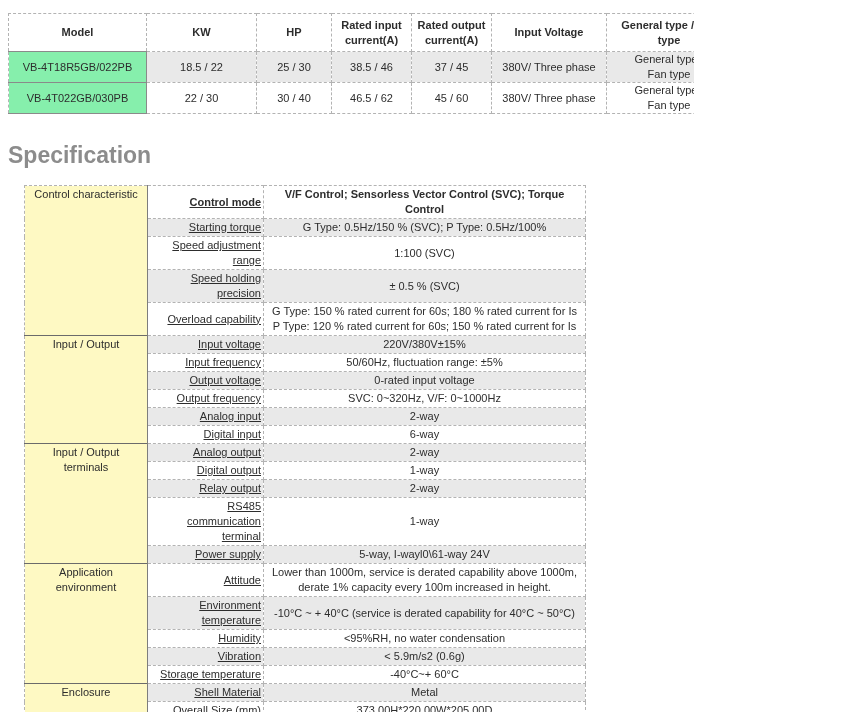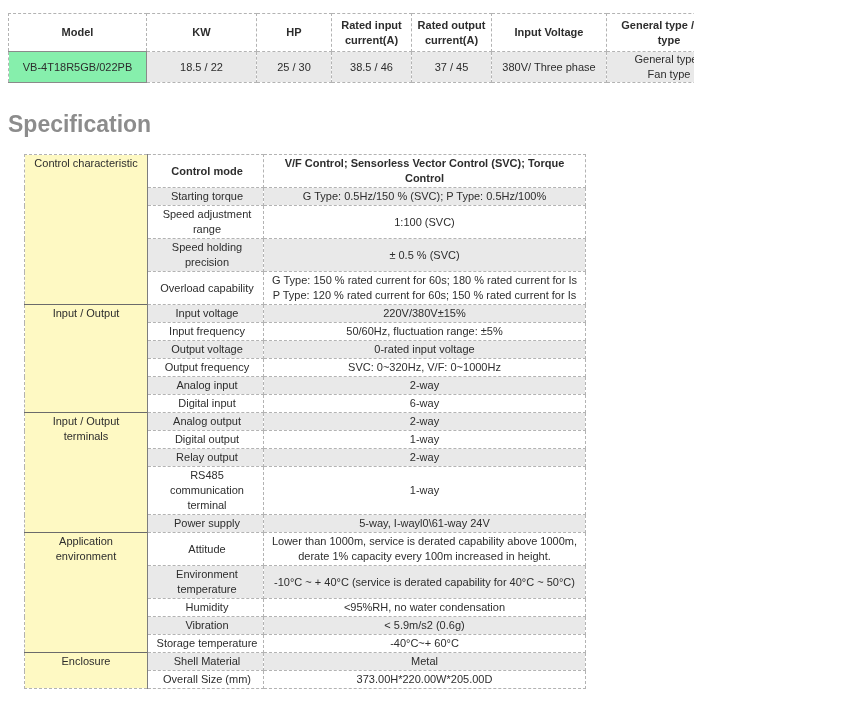--- a/index.html
+++ b/index.html
@@ -20,21 +20,21 @@
 
   
   .heading{margin:28px 0 0 8px;font-size:23px;font-weight:bold;color:#8c8c8c;}
 
   
   .spec-table{margin:16px 0 0 24px;width:561px;}
   .spec-table td{border:1px dashed #b3b3b3;vertical-align:middle;height:15px;}
   .spec-table .sec{border-right:1px solid #7d7d7d;vertical-align:top;text-align:center;
       background:#fef9c3;padding-top:1px;}
   .spec-table .sec-solid{border-top:1px solid #6b6b6b;}
-  .spec-table .lbl{text-align:center;padding:1px 2px 1px 5px;}
+  .spec-table .lbl{text-align:right;padding:1px 2px 1px 5px;text-decoration:underline;}
   .spec-table .val{text-align:center;padding:1px 3px;}
   .bold{font-weight:bold;}
 </style>
 </head>
 <body>
 
 <div class="page">
 
   <table class="model-table">
     <colgroup>
@@ -66,20 +66,31 @@
           <td class="model-cell">VB-4T18R5GB/022PB</td>
           <td class="shade">18.5 / 22</td>
           <td class="shade">25 / 30</td>
           <td class="shade">38.5 / 46</td>
           <td class="shade">37 / 45</td>
           <td class="shade">380V/ Three phase</td>
           <td class="shade">General type /
 Fan type</td>
           <td class="shade">YES</td>
         </tr>
+        <tr class="dr">
+          <td class="model-cell">VB-4T022GB/030PB</td>
+          <td>22 / 30</td>
+          <td>30 / 40</td>
+          <td>46.5 / 62</td>
+          <td>45 / 60</td>
+          <td>380V/ Three phase</td>
+          <td>General type /
+Fan type</td>
+          <td>YES</td>
+        </tr>
       </tbody>
   </table>
 
   <div class="heading">Specification</div>
 
   <table class="spec-table">
     <colgroup>
         <col style="width: 123px;">
         <col style="width: 116px;">
         <col style="width: 322px;">

